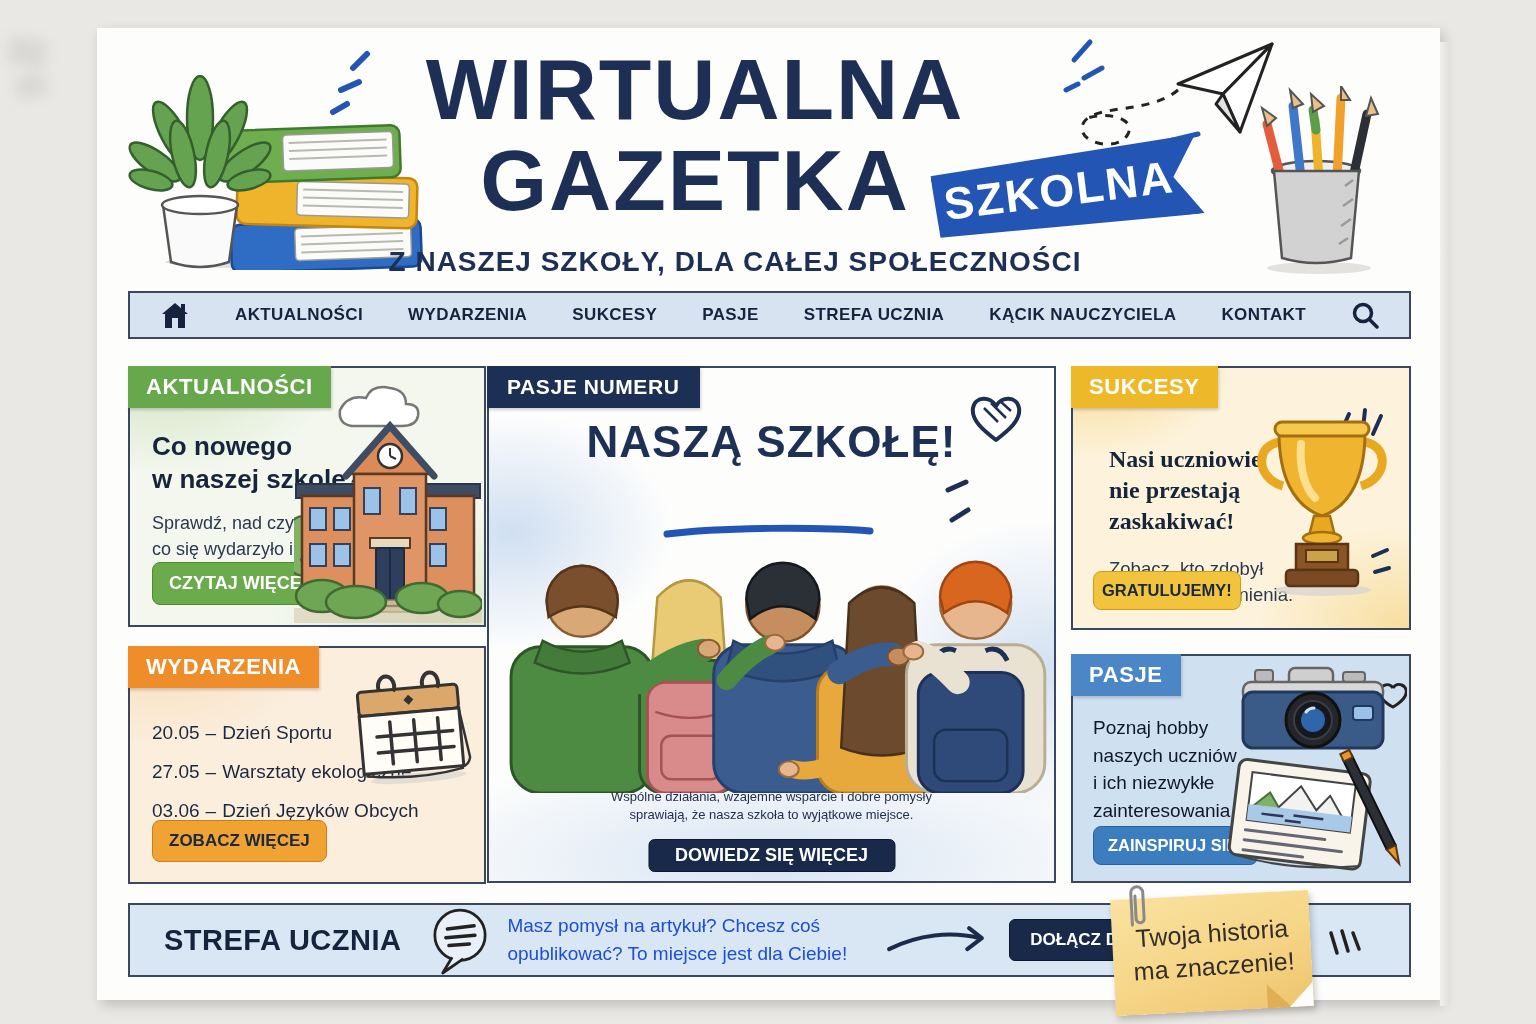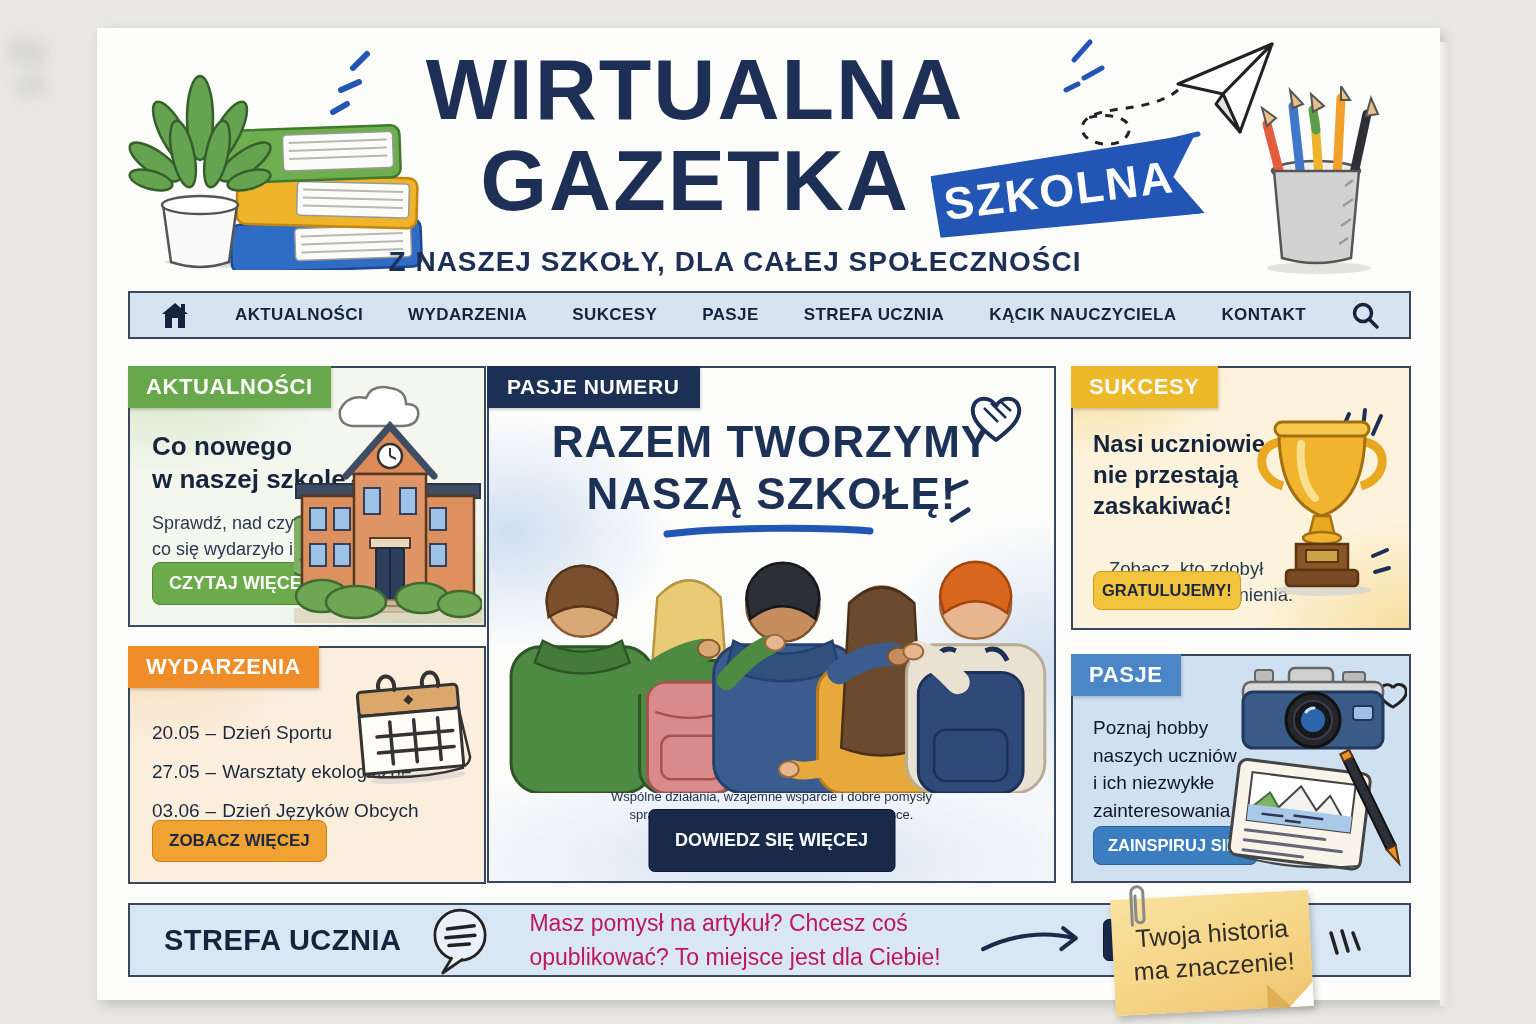--- a/index.html
+++ b/index.html
@@ -54,40 +54,40 @@
   #card-temat{left:390px;top:338px;width:569px;height:517px;
      background:radial-gradient(230px 170px at 4% 32%,rgba(170,198,233,.55),rgba(170,198,233,0) 70%),
                 radial-gradient(250px 210px at 98% 58%,rgba(170,198,233,.5),rgba(170,198,233,0) 70%),
                 radial-gradient(520px 150px at 50% 96%,rgba(170,198,233,.45),rgba(170,198,233,0) 75%),#fdfdfc;}
   #card-temat .badge{background:#1c2f55;font-size:21px;padding:9px 20px;}
   .temat-h{position:absolute;left:0;top:48px;width:100%;text-align:center;font-size:44px;
      font-weight:700;color:#1d3156;letter-spacing:1px;line-height:1.18;}
   .temat-body{position:absolute;left:0;top:420px;width:100%;text-align:center;font-size:13px;
      line-height:1.35;color:#22304a;}
   .btn-navy{background:#18294a;border:1px solid #0d1830;color:#fff;}
-  #temat-btn{left:50%;transform:translateX(-50%);bottom:9px;font-size:18px;padding:20px 26px;border-radius:6px;}
+  #temat-btn{left:50%;transform:translateX(-50%);bottom:9px;font-size:18px;padding:5px 26px;border-radius:6px;}
   #card-sukcesy{left:974px;top:338px;width:340px;height:264px;
      background:radial-gradient(200px 130px at 6% 0%,rgba(241,196,83,.5),rgba(241,196,83,0) 70%),
                 radial-gradient(220px 150px at 100% 100%,rgba(241,196,83,.45),rgba(241,196,83,0) 70%),#fdf3dc;}
   #card-sukcesy .badge{background:#edb92b;}
   #card-sukcesy .card-h{left:20px;top:60px;font-size:24px;line-height:1.3;}
   #card-sukcesy .card-b{left:20px;top:172px;font-size:18.5px;line-height:1.4;}
   .btn-gold{background:#f2c33c;border:1px solid #cf9c17;color:#1b2940;font-size:16.5px;
      padding:9px 8px;left:20px;bottom:18px;}
   #card-pasje{left:974px;top:626px;width:340px;height:229px;background:#cfe0f1;}
   #card-pasje .badge{background:#4b86c6;}
   #card-pasje .card-b{left:20px;top:58px;font-size:19px;line-height:1.45;color:#0f172a;}
   .btn-blue{background:#3c7dc0;border:1px solid #2a62a0;color:#fff;font-size:16.5px;
      padding:9px 14px;left:20px;bottom:16px;}
   .card-svg{position:absolute;}
   
   .footer-bar{position:absolute;left:31px;top:875px;width:1283px;height:74px;background:#d9e6f3;
      border:2px solid #39485f;box-sizing:border-box;display:flex;align-items:center;padding-left:34px;}
   .footer-label{font-size:29px;font-weight:700;color:#15233d;letter-spacing:.5px;margin-right:26px;white-space:nowrap;}
-  .footer-text{font-size:23px;line-height:1.5;color:#be185d;margin-left:36px;margin-right:26px;}
+  .footer-text{font-size:19px;line-height:1.5;color:#1d4ed8;margin-left:14px;margin-right:26px;}
   #footer-btn{position:static;font-size:17px;padding:10px 20px;border-radius:6px;margin-left:14px;white-space:nowrap;}
   .ticks{position:absolute;right:46px;top:20px;}
   
   .sticky{position:absolute;left:1016px;top:867px;width:198px;height:116px;z-index:5;
      transform:rotate(-3deg);background:linear-gradient(160deg,#f9e2a0 0%,#f6d587 55%,#eec46e 100%);
      box-shadow:2px 4px 7px rgba(0,0,0,.22);}
   .sticky:after{content:"";position:absolute;right:0;bottom:0;width:0;height:0;
      border-style:solid;border-width:0 0 24px 24px;border-color:transparent transparent #fdfdfc transparent;}
   .sticky:before{content:"";position:absolute;right:22px;bottom:0;width:0;height:0;
      border-style:solid;border-width:24px 0 0 24px;border-color:transparent transparent transparent #dfae55;}
@@ -283,21 +283,20 @@
             <path d="M24,72 H100"></path>
               <path d="M24,88 H100"></path>
           </g>
         </g>
       </svg>
     </section>
 
     <section class="card" id="card-temat">
       <div class="badge">PASJE NUMERU</div>
       <div class="temat-h">
-        <div>RAZEM TWORZYMY</div>
         <div>NASZĄ SZKOŁĘ!</div>
       </div>
       <svg class="card-svg" style="left:172px;top:156px;" width="215" height="16" viewBox="0 0 215 16">
         <path d="M6,10 C60,3 160,3 209,7" stroke="#2356b4" stroke-width="7" stroke-linecap="round" fill="none"></path>
       </svg>
       <svg class="card-svg" style="right:28px;top:20px;" width="60" height="62" viewBox="0 0 60 62">
         <path d="M30,52 C17,42 5,32 7,20 C9,8 25,8 30,18 C35,8 51,8 53,20 C55,32 43,42 30,52 Z" fill="#fff" stroke="#1d2f55" stroke-width="4" stroke-linejoin="round"></path>
         <path d="M18,20 L32,34 M25,15 L40,30 M34,13 L45,23" stroke="#1d2f55" stroke-width="2.5"></path>
       </svg>
       <svg class="card-svg" style="right:82px;top:108px;" width="30" height="50" viewBox="0 0 30 50">
@@ -344,21 +343,21 @@
         <path d="M472,148 Q448,122 432,118" stroke="#e9e2d2" stroke-width="24" fill="none" stroke-linecap="round"></path>
         <ellipse cx="427" cy="117" rx="10" ry="8" fill="#e8b68e" stroke="#9a6a3d" stroke-width="2"></ellipse>
       </svg>
       <p class="temat-body pre" style="margin:0;">Wspólne działania, wzajemne wsparcie i dobre pomysły
 sprawiają, że nasza szkoła to wyjątkowe miejsce.</p>
       <button class="btn btn-navy" id="temat-btn">DOWIEDZ SIĘ WIĘCEJ</button>
     </section>
 
     <section class="card" id="card-sukcesy">
       <div class="badge">SUKCESY</div>
-      <h2 class="card-h pre" style="margin:0;">Nasi uczniowie
+      <h2 class="card-h pre" style="margin:16px;font-family:Liberation Serif, serif;">Nasi uczniowie
 nie przestają
 zaskakiwać!</h2>
       <p class="card-b pre" style="margin:16px;">Zobacz, kto zdobył
 nagrody i wyróżnienia.</p>
       <button class="btn btn-gold">GRATULUJEMY!</button>
       <svg class="card-svg" style="right:8px;top:36px;" width="150" height="212" viewBox="0 0 150 212">
         <g stroke="#1d2f55" stroke-width="4" stroke-linecap="round">
           <path d="M98,10 L90,28"></path>
             <path d="M114,6 L112,24"></path>
             <path d="M130,12 L122,30"></path>

